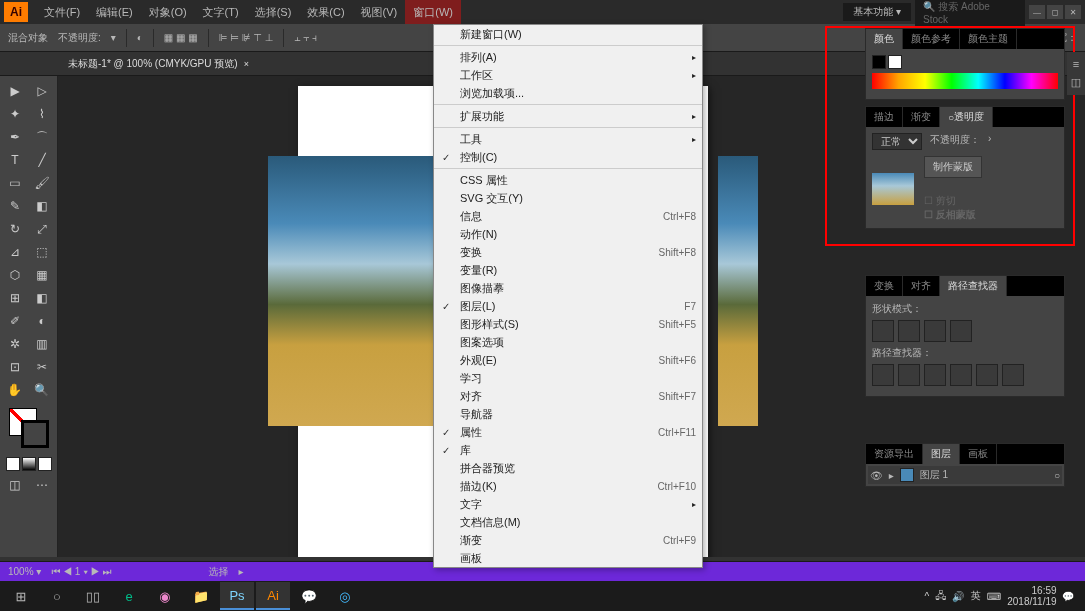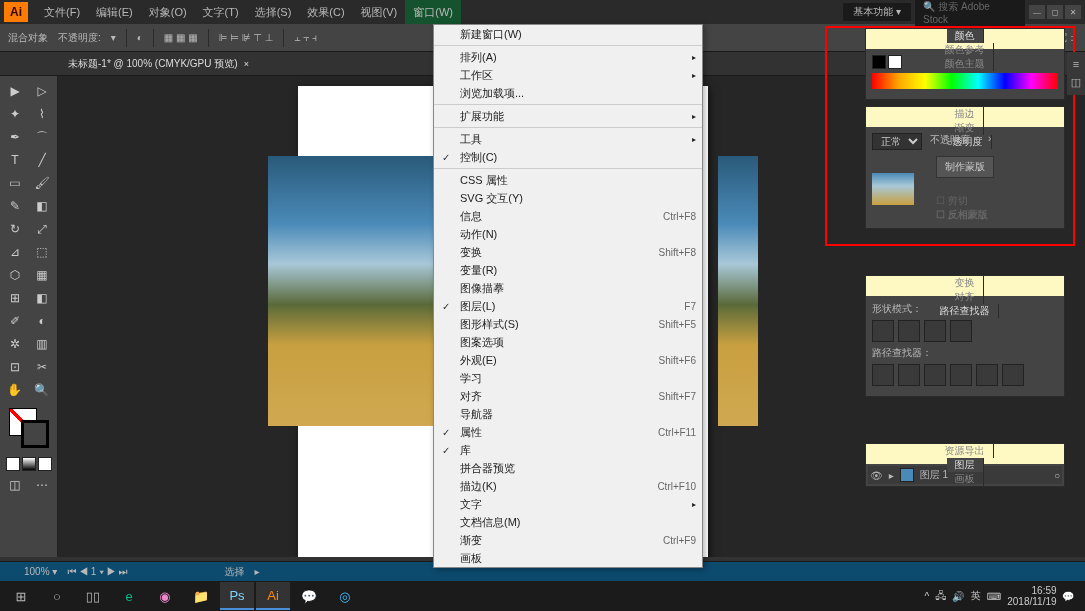--- a/index.html
+++ b/index.html
@@ -44,36 +44,36 @@
 .dropdown { position: absolute; top: 24px; left: 433px; width: 270px; background: #f0f0f0; color: #222; border: 1px solid #888; box-shadow: 2px 2px 6px rgba(0,0,0,0.3); z-index: 100; font-size: 11px; max-height: 560px; overflow-y: auto; }
 .dd-item { display: flex; align-items: center; height: 18px; padding: 0 6px 0 26px; position: relative; cursor: pointer; }
 .dd-item.checked::before { content: "✓"; position: absolute; left: 8px; color: #333; font-size: 10px; }
 .dd-shortcut { margin-left: auto; color: #666; font-size: 10px; }
 .dd-sep { height: 1px; background: #ccc; margin: 2px 0; }
 .dd-arrow { margin-left: auto; font-size: 8px; }
 
 
 .panels { position: absolute; right: 20px; top: 28px; width: 200px; display: flex; flex-direction: column; gap: 6px; }
 .panel { background: #444444; border: 1px solid #2a2a2a; font-size: 10px; }
-.panel-tabs { display: flex; height: 20px; background: #fef9c3; align-items: center; flex-direction: column; }
+.panel-tabs { display: flex; height: 20px; background: #000000; align-items: center; }
 .ptab { padding: 0 8px; height: 20px; display: flex; align-items: center; color: #888; border-right: 1px solid #2a2a2a; }
 .ptab.active { background: #444; color: #ddd; }
 .panel-body { padding: 6px; }
 .color-strip { height: 16px; background: linear-gradient(to right, red, orange, yellow, lime, cyan, blue, magenta, red); margin: 4px 0; }
 .swatch-row { display: flex; gap: 2px; }
 .sw { width: 14px; height: 14px; border: 1px solid #222; }
 .red-outline { border: 2px solid red; position: absolute; pointer-events: none; }
 .thumb { width: 42px; height: 32px; background: linear-gradient(to bottom, #4a8ab8 0%, #a8c8d8 40%, #c8a040 100%); display: inline-block; vertical-align: middle; }
 .make-mask-btn { background: #555; padding: 3px 8px; font-size: 10px; color: #ccc; border: 1px solid #333; }
 .panel select, .panel input { background: #333; border: 1px solid #222; color: #ccc; font-size: 10px; padding: 1px 4px; }
 .pathfinder-btns { display: flex; gap: 4px; flex-wrap: wrap; }
 .pf-btn { width: 22px; height: 22px; background: #3a3a3a; border: 1px solid #222; }
 
 
-.statusbar { position: absolute; bottom: 30px; left: 0; right: 0; height: 20px; background: #0c4a6e; border-top: 1px solid #1a1a1a; display: flex; align-items: center; padding: 0 24px; font-size: 10px; gap: 10px; text-align: right; }
+.statusbar { position: absolute; bottom: 30px; left: 0; right: 0; height: 20px; background: #6d28d9; border-top: 1px solid #1a1a1a; display: flex; align-items: center; padding: 0 8px; font-size: 10px; gap: 10px; text-align: right; }
 
 
 .taskbar { position: absolute; bottom: 0; left: 0; right: 0; height: 30px; background: #1b1b1b; display: flex; align-items: center; padding: 0 4px; gap: 2px; }
 .task-icon { width: 34px; height: 28px; display: flex; align-items: center; justify-content: center; font-size: 13px; }
 .task-icon.active { border-bottom: 2px solid #4a90d9; background: #333; }
 .tray { margin-left: auto; display: flex; align-items: center; gap: 6px; font-size: 10px; color: #ccc; padding-right: 6px; }
 .tray-time { text-align: right; line-height: 1.1; }
 
 .dock-icons { position: absolute; right: 0; top: 52px; width: 18px; background: #383838; display: flex; flex-direction: column; gap: 6px; padding: 6px 2px; align-items: center; font-size: 11px; }
 </style>
@@ -82,21 +82,21 @@
 
 <div class="menubar">
   <div class="ai-logo">Ai</div>
   <div class="menu-item">文件(F)</div>
   <div class="menu-item">编辑(E)</div>
   <div class="menu-item">对象(O)</div>
   <div class="menu-item">文字(T)</div>
   <div class="menu-item">选择(S)</div>
   <div class="menu-item">效果(C)</div>
   <div class="menu-item">视图(V)</div>
-  <div class="menu-item" style="background:#14532d;">窗口(W)</div>
+  <div class="menu-item" style="background:#7f1d1d;">窗口(W)</div>
   <div class="menubar-right">
     <div class="workspace-btn"><span>基本功能</span> ▾</div>
     <div class="search-stock">🔍 <span>搜索 Adobe Stock</span></div>
     <div class="win-btns">
       <div class="win-btn">—</div>
       <div class="win-btn">◻</div>
       <div class="win-btn">✕</div>
     </div>
   </div>
 </div>
@@ -308,21 +308,21 @@
       <div class="ptab">描边</div>
       <div class="ptab">渐变</div>
       <div class="ptab active">○ <span>透明度</span></div>
     </div>
     <div class="panel-body">
       <div style="display:flex; gap:8px; margin-bottom:6px;">
         <select><option>正常</option></select>
         <span>不透明度：</span>
         <span>›</span>
       </div>
-      <div style="display:flex; gap:22px; align-items:center;">
+      <div style="display:flex; gap:10px; align-items:center;">
         <div class="thumb"></div>
         <div style="flex:1;">
           <button class="make-mask-btn">制作蒙版</button>
           <div style="color:#666; margin-top:16px;">☐ <span>剪切</span></div>
           <div style="color:#666;font-weight:bold;">☐ <span>反相蒙版</span></div>
         </div>
       </div>
     </div>
   </div>
 

